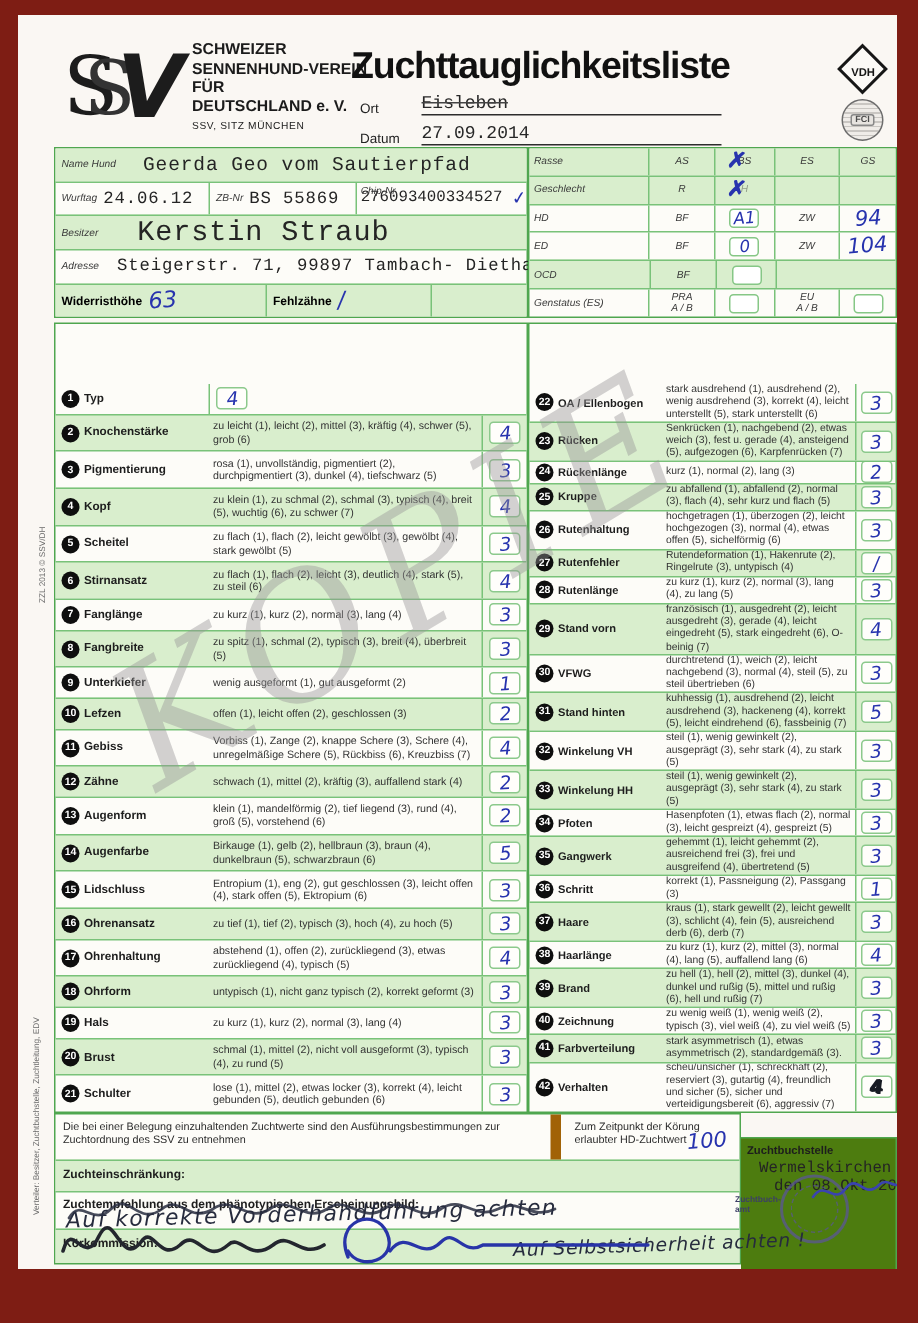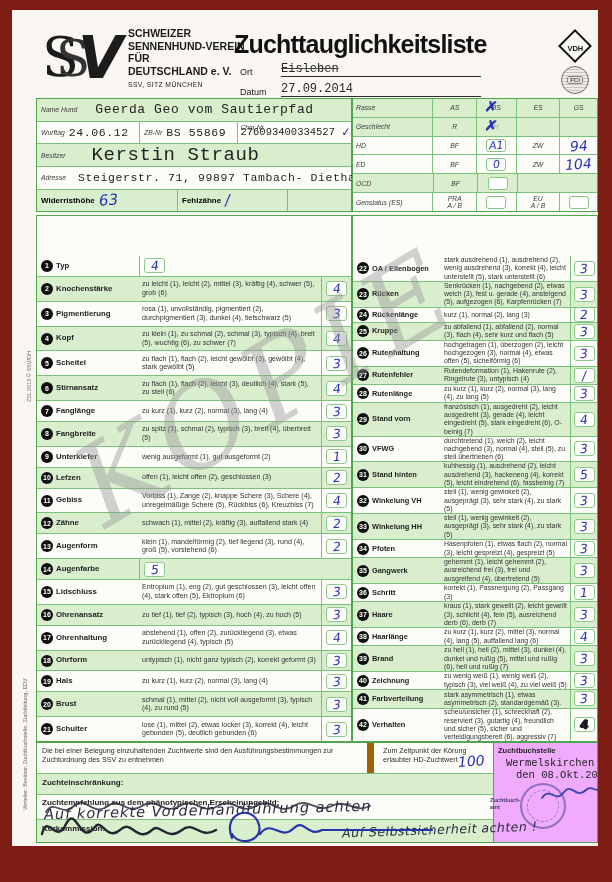--- a/index.html
+++ b/index.html
@@ -69,21 +69,21 @@
 
   
   .footer { position:absolute; left:24px; top:732px; width:562px; height:101px; }
   .f-left { position:absolute; left:0; top:0; width:458px; height:101px; border:1.8px solid #4fa64f; display:flex; flex-direction:column; background:#fdfcf8; }
   .f-r1 { flex:0 0 30px; display:flex; }
   .f-note { width:330px; font-size:7.2px; line-height:1.25; color:#2c2c2c; padding:3px 5px; }
   .f-koer { flex:1; border-left:7px solid #a16207; font-size:7.2px; line-height:1.25; color:#2c2c2c; padding:3px 9px; position:relative; }
   .f-r2 { flex:0 0 21px; border-top:1px solid #79c279; font-size:8px; font-weight:bold; color:#1d1d1d; padding:4px 5px; }
   .f-r3 { flex:0 0 25px; border-top:1px solid #79c279; font-size:8px; font-weight:bold; color:#1d1d1d; padding:3px 5px; }
   .f-r4 { flex:1; border-top:1px solid #79c279; font-size:8px; font-weight:bold; color:#1d1d1d; padding:4px 5px; }
-  .f-right { position:absolute; left:458px; top:0; width:104px; height:101px; border:1.8px solid #4fa64f; border-left:none; background:#f0abfc; overflow:hidden; }
+  .f-right { position:absolute; left:458px; top:16px; width:104px; height:101px; border:1.8px solid #4fa64f; border-left:none; background:#4d7c0f; overflow:hidden; }
   .f-right .lbl { font-size:7.5px; font-weight:bold; color:#1d1d1d; padding:3px 0 0 4px; }
   .f-right .town { font-family:"Liberation Mono", monospace; font-size:10.5px; color:#242424; padding:2px 0 0 12px; white-space:nowrap; }
   .f-right .dat  { font-family:"Liberation Mono", monospace; font-size:10.5px; color:#242424; padding:0 0 0 22px; white-space:nowrap; }
 
   .hw { position:absolute; font-family:"DejaVu Sans", sans-serif; font-style:italic; color:#262b3d; z-index:7; white-space:nowrap; }
   .stamp { position:absolute; left:508px; top:773px; width:46px; height:46px; border-radius:50%; border:2px solid rgba(92,80,170,.65); z-index:6; }
   .stamp .inner { position:absolute; left:5px; top:5px; width:32px; height:32px; border-radius:50%; border:1.3px dashed rgba(92,80,170,.6); }
   .stamp-txt { position:absolute; left:478px; top:787px; font-size:5.6px; font-weight:bold; color:#3c3f66; line-height:1.2; z-index:5; }
   .sig-svg { position:absolute; left:24px; top:732px; width:562px; height:112px; z-index:8; pointer-events:none; overflow:visible; }
 
@@ -450,20 +450,21 @@
         <span class="hand">2</span>
       </span>
     </div>
   </div>
 
   <div class="r-row alt">
     <div class="r-label">
       <span class="badge">14</span>
       <span class="r-name">Augenfarbe</span>
     </div>
+    <div class="r-opts">Birkauge (1), gelb (2), hellbraun (3), braun (4), dunkelbraun (5), schwarzbraun (6)</div>
     <div class="r-val">
       <span class="valbox">
         <span class="hand">5</span>
       </span>
     </div>
   </div>
 
   <div class="r-row">
     <div class="r-label">
       <span class="badge">15</span>

